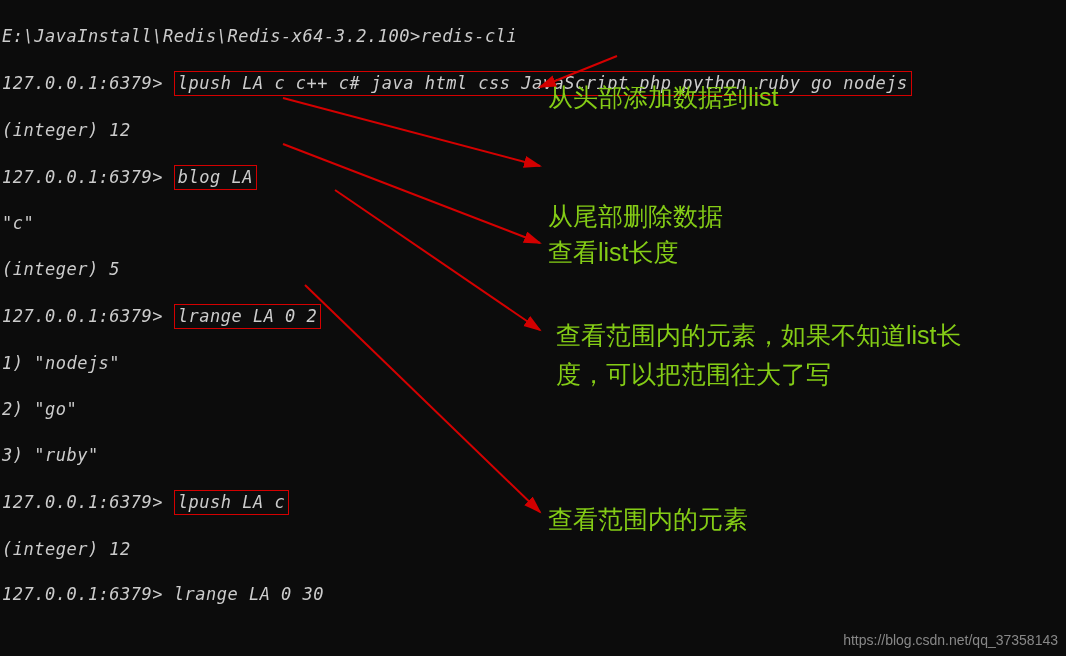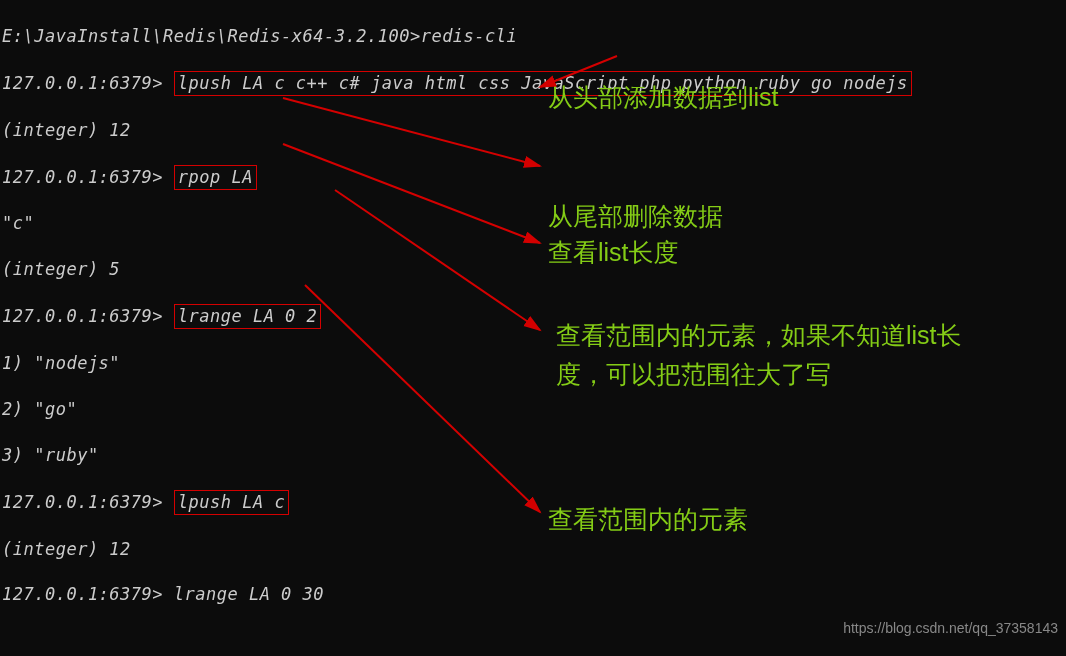--- a/index.html
+++ b/index.html
@@ -40,21 +40,21 @@
       line-height: 1.55;
       letter-spacing: 0;
     }
     .ann1 { top: 78px; left: 548px; }
     .ann2 { top: 156px; left: 548px; margin-top: 41px; }
     .ann3 { top: 233px; left: 548px; }
     .ann4 { top: 316px; left: 548px; width: 450px; margin-left: 8px; }
     .ann5 { top: 500px; left: 548px; }
     .watermark {
       position: absolute;
-      bottom: 18px;
+      bottom: 6px;
       right: 8px;
       color: #888;
       font-family: Arial, sans-serif;
       font-size: 14px;
       letter-spacing: 0;
     }
     svg.arrows {
       position: absolute;
       top: 0;
       left: 0;
@@ -63,21 +63,21 @@
       pointer-events: none;
     }
   </style>
 </head>
 <body>
 
 <div class="terminal">
 <span class="line">E:\JavaInstall\Redis\Redis-x64-3.2.100&gt;redis-cli</span>
 <span class="line"><span>127.0.0.1:6379&gt; </span><span class="boxed">lpush LA c c++ c# java html css JavaScript php python ruby go nodejs</span></span>
 <span class="line">(integer) 12</span>
-<span class="line"><span>127.0.0.1:6379&gt; </span><span class="boxed">rpop LA</span></span>
+<span class="line"><span>127.0.0.1:6379&gt; </span><span class="boxed">blog LA</span></span>
 <span class="line">"c"</span>
 <span class="line">(integer) 5</span>
 <span class="line"><span>127.0.0.1:6379&gt; </span><span class="boxed">lrange LA 0 2</span></span>
 <span class="line">1) "nodejs"</span>
 <span class="line">2) "go"</span>
 <span class="line">3) "ruby"</span>
 <span class="line"><span>127.0.0.1:6379&gt; </span><span class="boxed">lpush LA c</span></span>
 <span class="line">(integer) 12</span>
 <span class="line"><span>127.0.0.1:6379&gt; </span><span>lrange LA 0 30</span></span>
 

